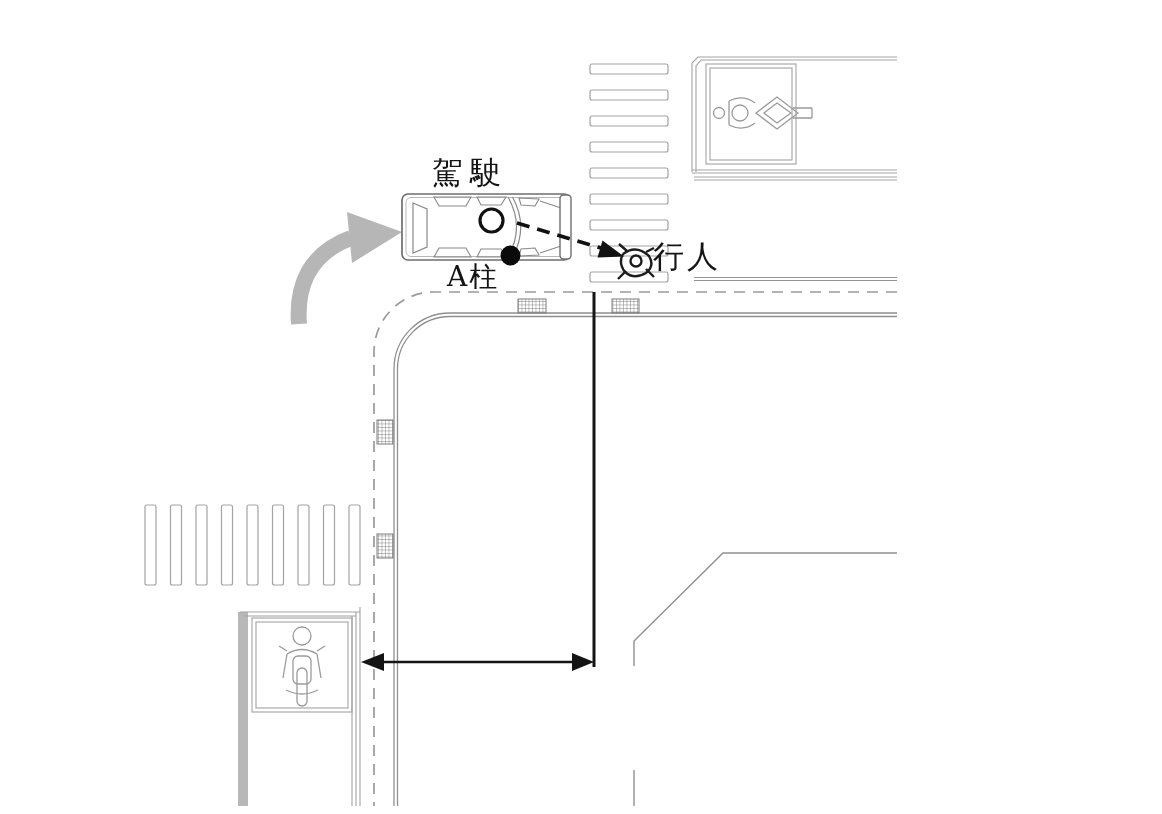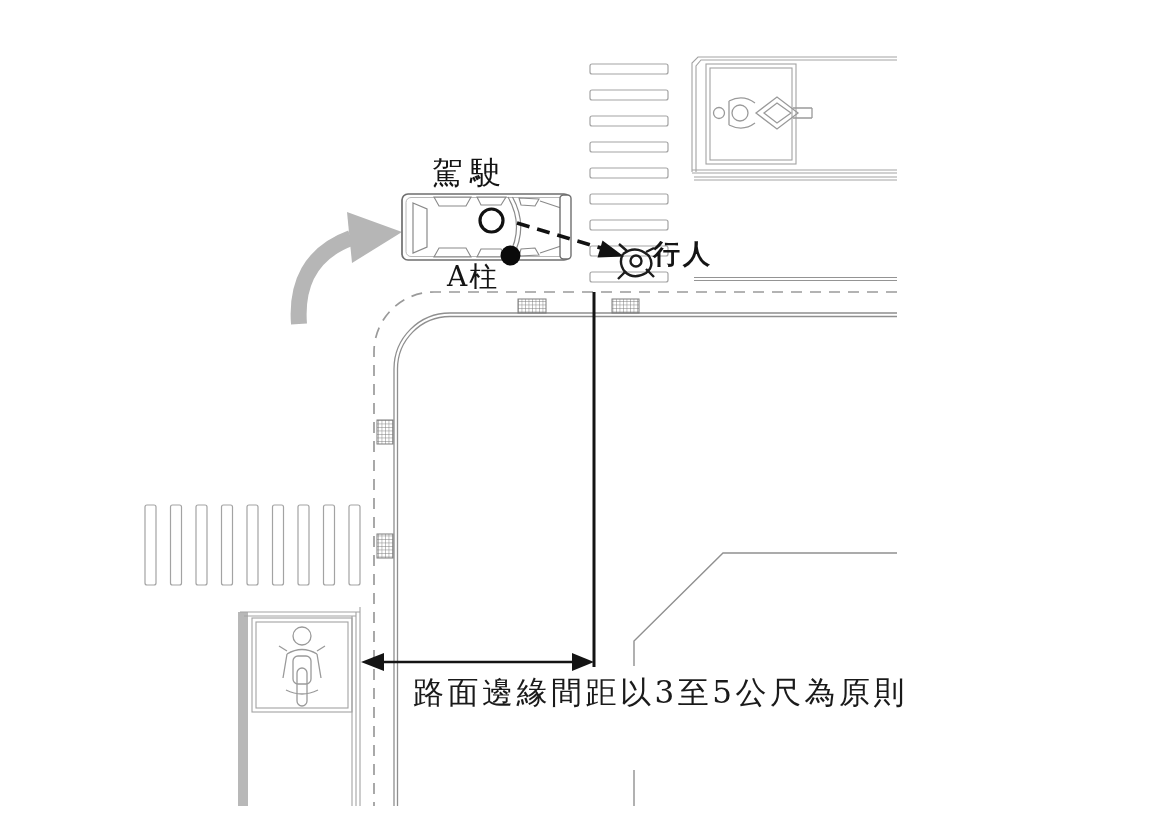--- a/index.html
+++ b/index.html
@@ -12,21 +12,21 @@
   }
   .diagram-svg{position:absolute;left:0;top:0;}
   .label{
     position:absolute;
     color:#141414;
     white-space:nowrap;
     font-family:"DejaVu Serif","Liberation Serif",serif;
   }
   .label-driver{left:432px;top:152px;font-size:31px;letter-spacing:7px;}
   .label-apillar{left:447px;top:258px;font-size:28px;letter-spacing:2px;}
-  .label-pedestrian{left:653px;top:236px;font-size:27px;letter-spacing:3px;font-weight:bold;}
+  .label-pedestrian{left:653px;top:236px;font-size:31px;letter-spacing:3px;}
   .caption{
     position:absolute;left:413px;top:672px;
     font-size:31px;line-height:41px;letter-spacing:3.5px;
     color:#1a1a1a;
   }
 </style>
 </head>
 <body>
 
 <div class="stage">
@@ -165,16 +165,15 @@
     </g>
   </svg>
 
   <div class="label label-driver">駕駛</div>
 
   <div class="label label-apillar">A柱</div>
 
   <div class="label label-pedestrian">行人</div>
 
   <div class="caption">
-    <div>路面邊緣間距以3至5公尺為原則</div>
   </div>
 
 </div>
 
 </body></html>

